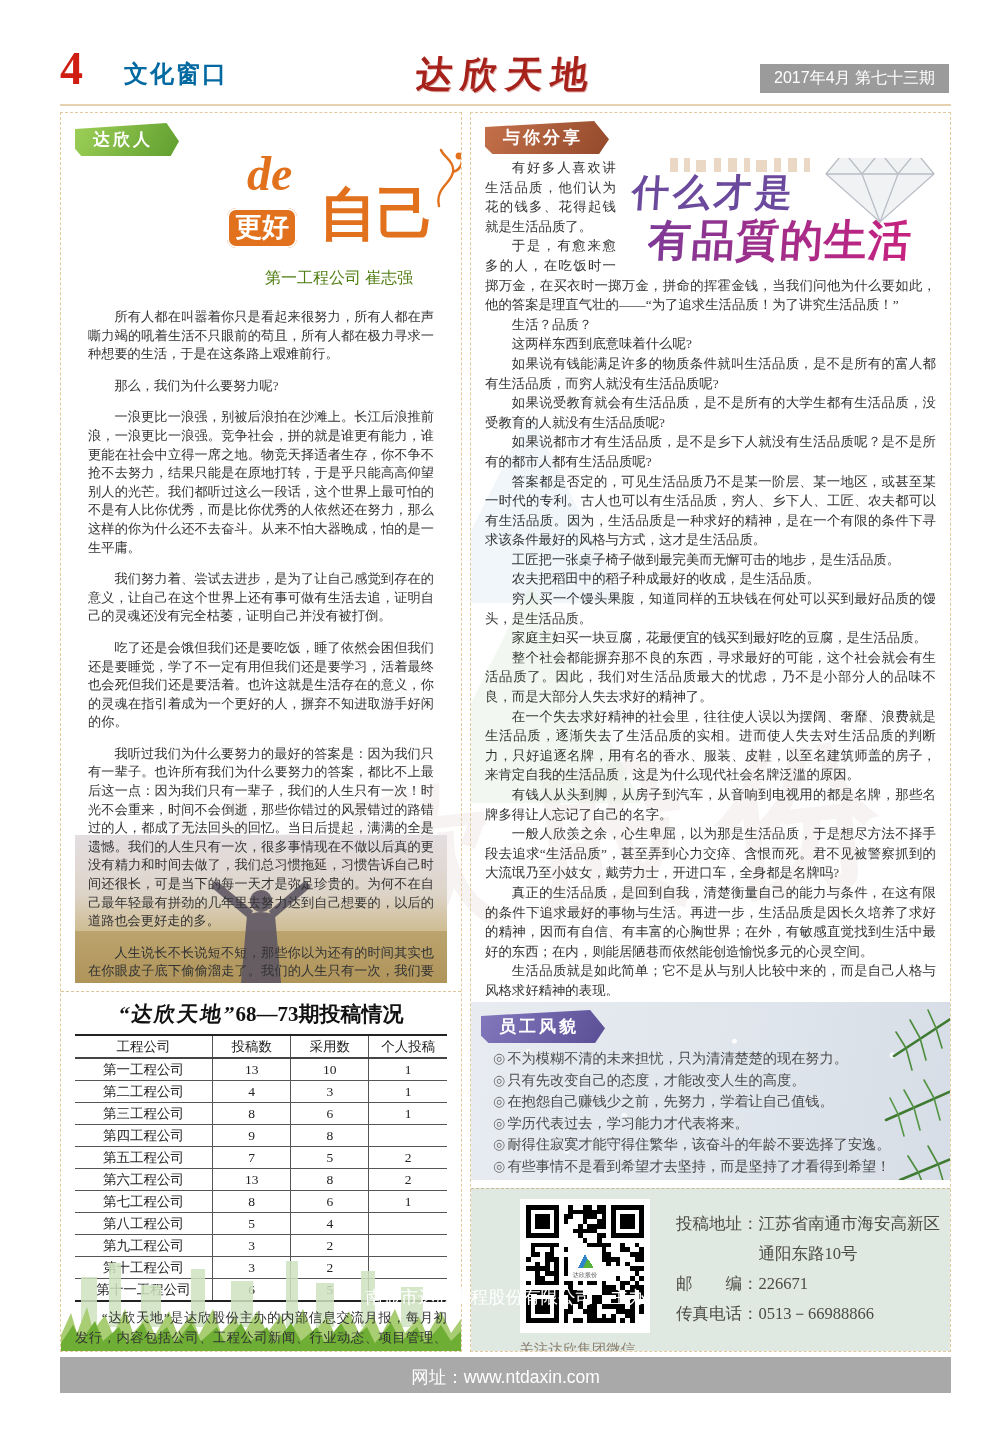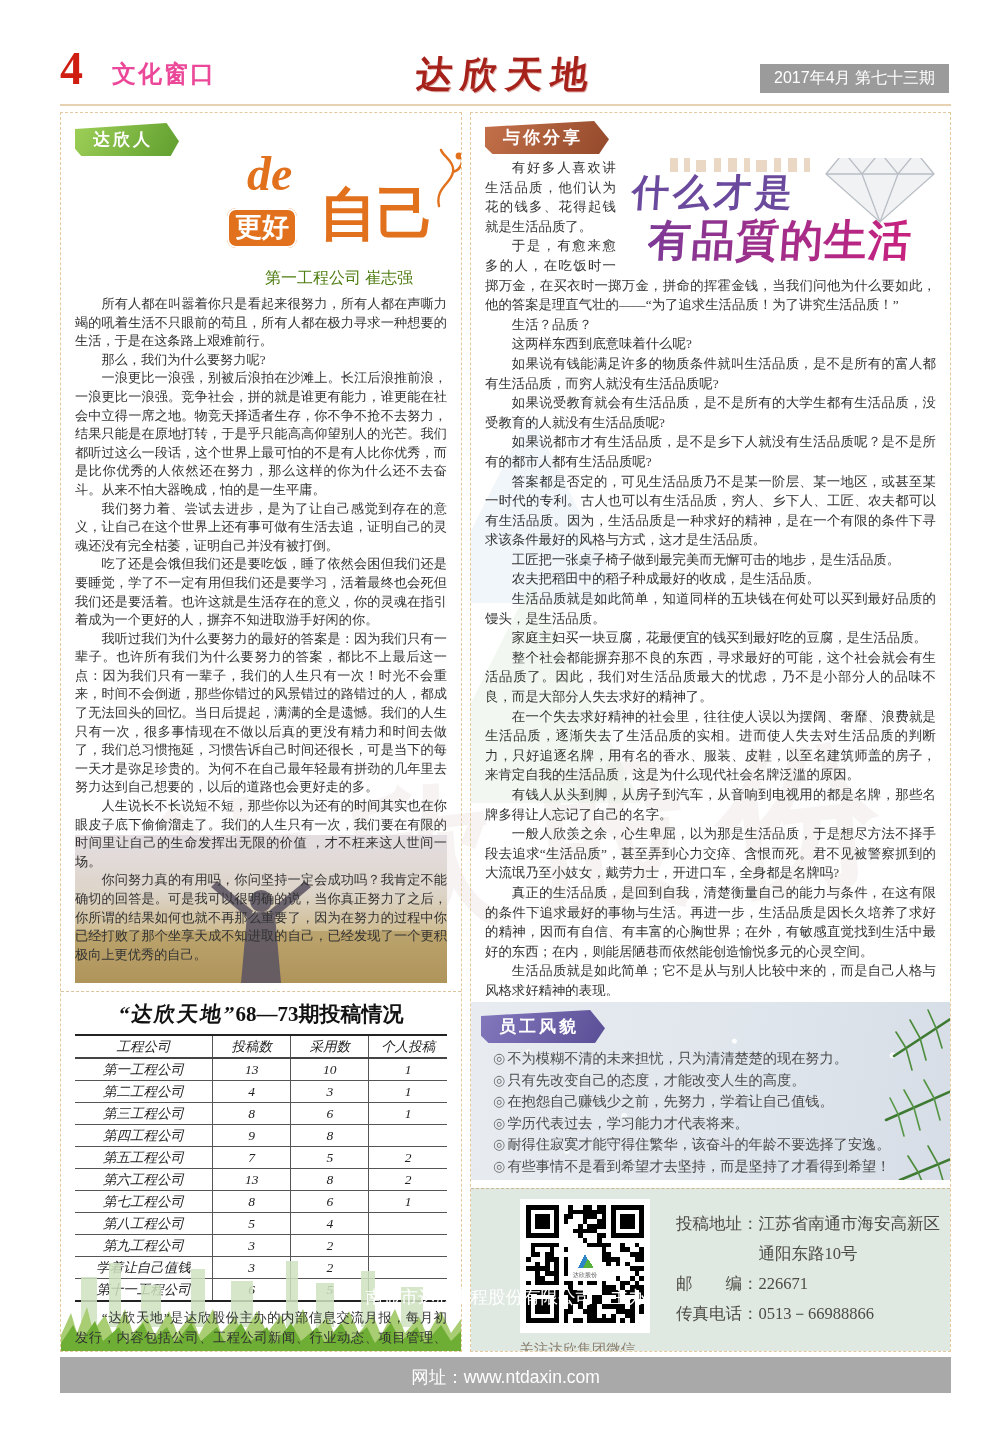--- a/index.html
+++ b/index.html
@@ -2,21 +2,21 @@
 <html><head>
 <meta charset="utf-8">
 <style>
   html,body{margin:0;padding:0;background:#e9e9e9;}
   .page{position:relative;width:995px;height:1437px;margin:0 auto;background:#fff;
         font-family:"Liberation Serif",serif;color:#333;overflow:hidden;}
   
   .header{position:absolute;left:60px;right:44px;top:48px;height:56px;}
   .page-num{position:absolute;left:0;top:-6px;font-size:46px;font-weight:bold;color:#cf1d12;
             font-family:"Liberation Serif",serif;}
-  .section-name{position:absolute;left:52px;top:10px;font-size:24px;font-weight:bold;color:#ec4899;letter-spacing:2px;}
+  .section-name{position:absolute;left:64px;top:10px;font-size:24px;font-weight:bold;color:#0369a1;letter-spacing:2px;}
   .masthead{position:absolute;left:50%;transform:translateX(-50%) skewX(-6deg);top:2px;
             font-size:37px;font-weight:bold;color:#a5211a;letter-spacing:8px;
             text-shadow:1px 1px 0 rgba(165,33,26,.35);}
   .issue-badge{position:absolute;right:2px;top:16px;background:#9b9b9b;color:#fff;
                font-family:"Liberation Sans",sans-serif;font-size:16px;padding:4px 14px;}
   .header-rule{position:absolute;left:60px;right:44px;top:104px;border-top:2px solid #e6d2b0;}
   
   .watermark{position:absolute;left:150px;top:740px;font-size:160px;font-weight:bold;
              color:rgba(190,172,160,.14);letter-spacing:30px;transform:rotate(-6deg);
              pointer-events:none;white-space:nowrap;}
@@ -37,29 +37,29 @@
   .t-wei{position:absolute;left:14px;top:34px;font-size:44px;font-weight:bold;letter-spacing:2px;}
   .t-badge{position:absolute;left:152px;top:48px;background:#e2711d;color:#fff;font-size:27px;
            font-weight:bold;padding:1px 8px 3px;border-radius:9px;box-shadow:0 0 0 2px #fff inset;}
   .t-de{position:absolute;left:172px;top:-14px;font-size:48px;font-weight:bold;font-style:italic;text-align:right;}
   .t-ziji{position:absolute;left:244px;top:16px;font-size:58px;font-weight:bold;}
   .t-swirl{position:absolute;left:356px;top:-12px;}
   .byline{text-align:right;padding-right:34px;font-size:16px;color:#4d7c0f;margin:0 0 6px;}
   
   .left-article{position:relative;height:688px;overflow:hidden;}
   .art-text{position:relative;z-index:1;margin:0;}
-  .art-text p{margin:0;text-indent:2em;text-align:justify;font-size:13.2px;line-height:18.6px;}
+  .art-text p{margin:13px;text-indent:2em;text-align:justify;font-size:13.2px;line-height:18.6px;}
   .field-photo{position:absolute;left:-14px;right:-14px;bottom:0;height:148px;z-index:0;
     background:linear-gradient(#e4dee2 0%,#ddd4c8 40%,#cdb98b 68%,#b49a62 100%);}
   .field-photo svg{position:absolute;left:0;bottom:0;width:100%;height:100%;}
   
   .sect-divider{border-top:1px dashed #dcc49a;margin:8px -14px;}
   .sub-title{text-align:center;font-size:21px;font-weight:bold;color:#111;margin:2px 0 6px;}
   .sub-title .calli{transform:skewX(-8deg);display:inline-block;letter-spacing:2px;}
-  table.sub{width:100%;border-collapse:collapse;font-size:13.5px;color:#222;font-style:italic;}
+  table.sub{width:100%;border-collapse:collapse;font-size:13.5px;color:#222;}
   table.sub th,table.sub td{border-bottom:1px solid #555;padding:1.5px 2px;text-align:center;font-weight:normal;}
   table.sub th{border-top:2px solid #222;border-bottom:2px solid #444;}
   table.sub tr td:nth-child(n+2),table.sub tr th:nth-child(n+2){border-left:1px solid #555;}
   table.sub tr:last-child td{border-bottom:2px solid #222;}
   .notes{position:relative;z-index:1;margin-top:6px;}
   .notes p{margin:0;text-indent:2em;text-align:justify;font-size:13.4px;line-height:20px;}
   .grass{position:absolute;left:0;right:0;bottom:0;height:108px;z-index:0;}
   
   .right-article{position:relative;height:838px;overflow:hidden;margin-top:4px;}
   .right-article p{margin:0;text-indent:2em;text-align:justify;font-size:13.4px;line-height:19.6px;}
@@ -231,21 +231,21 @@
             </tr>
 
             <tr>
               <td>第九工程公司</td>
               <td>3</td>
               <td>2</td>
               <td></td>
             </tr>
 
             <tr>
-              <td>学着让自己值钱</td>
+              <td>第十工程公司</td>
               <td>3</td>
               <td>2</td>
               <td></td>
             </tr>
 
             <tr>
               <td>第十一工程公司</td>
               <td>6</td>
               <td>5</td>
               <td></td>
@@ -319,21 +319,21 @@
         <p>有好多人喜欢讲生活品质，他们认为花的钱多、花得起钱就是生活品质了。</p>
             <p>于是，有愈来愈多的人，在吃饭时一掷万金，在买衣时一掷万金，拼命的挥霍金钱，当我们问他为什么要如此，他的答案是理直气壮的——“为了追求生活品质！为了讲究生活品质！”</p>
             <p>生活？品质？</p>
             <p>这两样东西到底意味着什么呢?</p>
             <p>如果说有钱能满足许多的物质条件就叫生活品质，是不是所有的富人都有生活品质，而穷人就没有生活品质呢?</p>
             <p>如果说受教育就会有生活品质，是不是所有的大学生都有生活品质，没受教育的人就没有生活品质呢?</p>
             <p>如果说都市才有生活品质，是不是乡下人就没有生活品质呢？是不是所有的都市人都有生活品质呢?</p>
             <p>答案都是否定的，可见生活品质乃不是某一阶层、某一地区，或甚至某一时代的专利。古人也可以有生活品质，穷人、乡下人、工匠、农夫都可以有生活品质。因为，生活品质是一种求好的精神，是在一个有限的条件下寻求该条件最好的风格与方式，这才是生活品质。</p>
             <p>工匠把一张桌子椅子做到最完美而无懈可击的地步，是生活品质。</p>
             <p>农夫把稻田中的稻子种成最好的收成，是生活品质。</p>
-            <p>生活品质就是如此简单，知道同样的五块钱在何处可以买到最好品质的馒头，是生活品质。</p>
+            <p>穷人买一个馒头果腹，知道同样的五块钱在何处可以买到最好品质的馒头，是生活品质。</p>
             <p>家庭主妇买一块豆腐，花最便宜的钱买到最好吃的豆腐，是生活品质。</p>
             <p>整个社会都能摒弃那不良的东西，寻求最好的可能，这个社会就会有生活品质了。因此，我们对生活品质最大的忧虑，乃不是小部分人的品味不良，而是大部分人失去求好的精神了。</p>
             <p>在一个失去求好精神的社会里，往往使人误以为摆阔、奢靡、浪费就是生活品质，逐渐失去了生活品质的实相。进而使人失去对生活品质的判断力，只好追逐名牌，用有名的香水、服装、皮鞋，以至名建筑师盖的房子，来肯定自我的生活品质，这是为什么现代社会名牌泛滥的原因。</p>
             <p>有钱人从头到脚，从房子到汽车，从音响到电视用的都是名牌，那些名牌多得让人忘记了自己的名字。</p>
             <p>一般人欣羡之余，心生卑屈，以为那是生活品质，于是想尽方法不择手段去追求“生活品质”，甚至弄到心力交瘁、含恨而死。君不见被警察抓到的大流氓乃至小妓女，戴劳力士，开进口车，全身都是名牌吗?</p>
             <p>真正的生活品质，是回到自我，清楚衡量自己的能力与条件，在这有限的条件下追求最好的事物与生活。再进一步，生活品质是因长久培养了求好的精神，因而有自信、有丰富的心胸世界；在外，有敏感直觉找到生活中最好的东西；在内，则能居陋巷而依然能创造愉悦多元的心灵空间。</p>
             <p>生活品质就是如此简单；它不是从与别人比较中来的，而是自己人格与风格求好精神的表现。</p>
           </div>
 
       </div>

